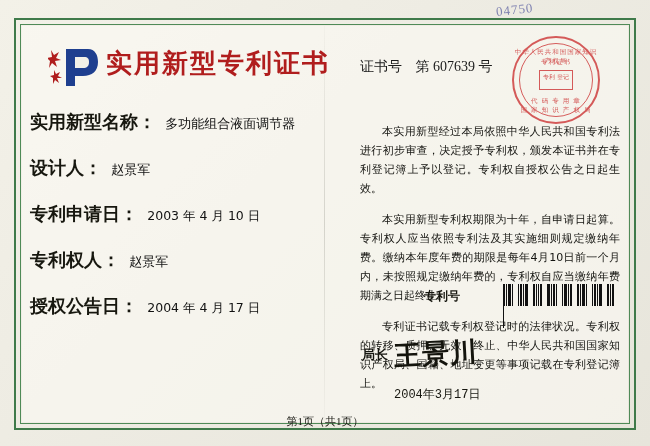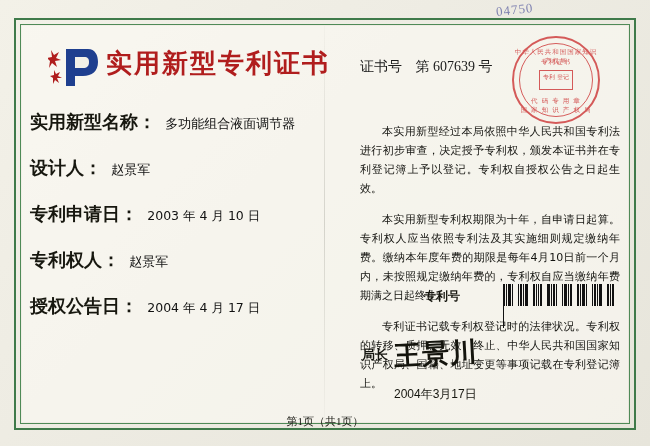--- a/index.html
+++ b/index.html
@@ -206,21 +206,21 @@
     font-family:"DejaVu Serif", serif;
     font-size:27px;
     font-weight:bold;
     color:#14140d;
     letter-spacing:1px;
     transform:rotate(-3deg);
   }
   .sign-date{
     position:absolute;
     left:394px;top:386px;
-    font-family:Liberation Sans, sans-serif;
+    font-family:Liberation Mono, monospace;
     font-size:12px;
     color:#16160f;
   }
 
   
   .seal-main{
     position:absolute;
     left:506px;top:322px;
     width:96px;height:96px;
     border-radius:50%;

